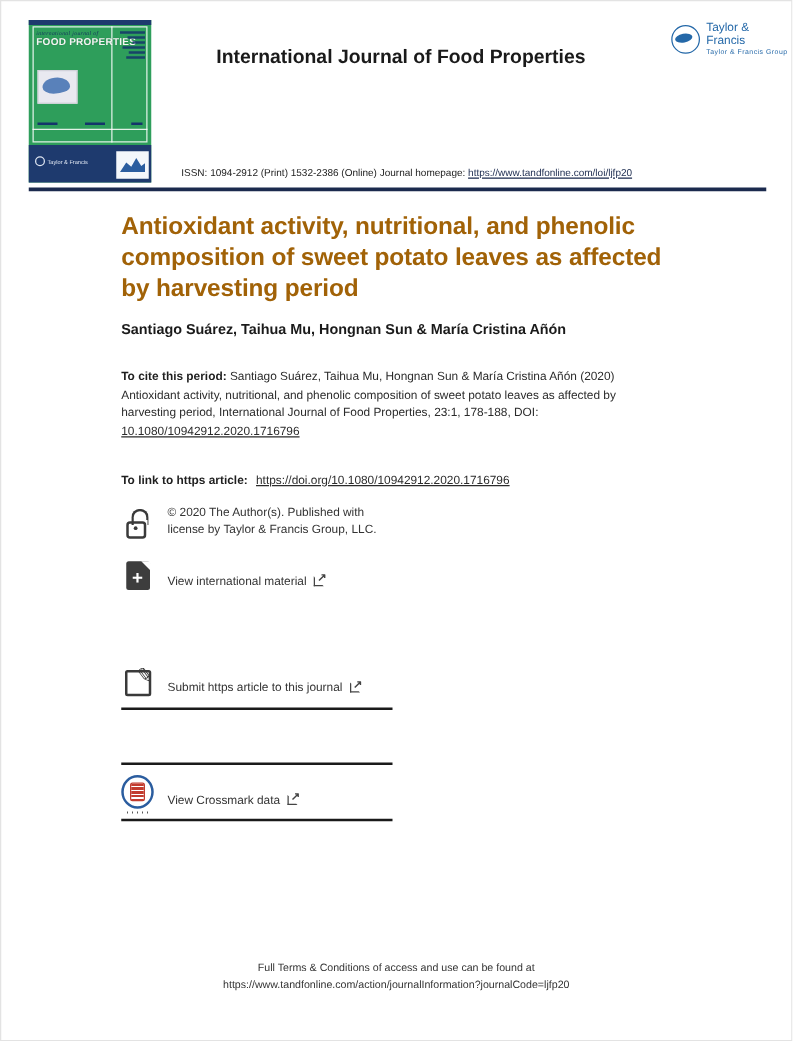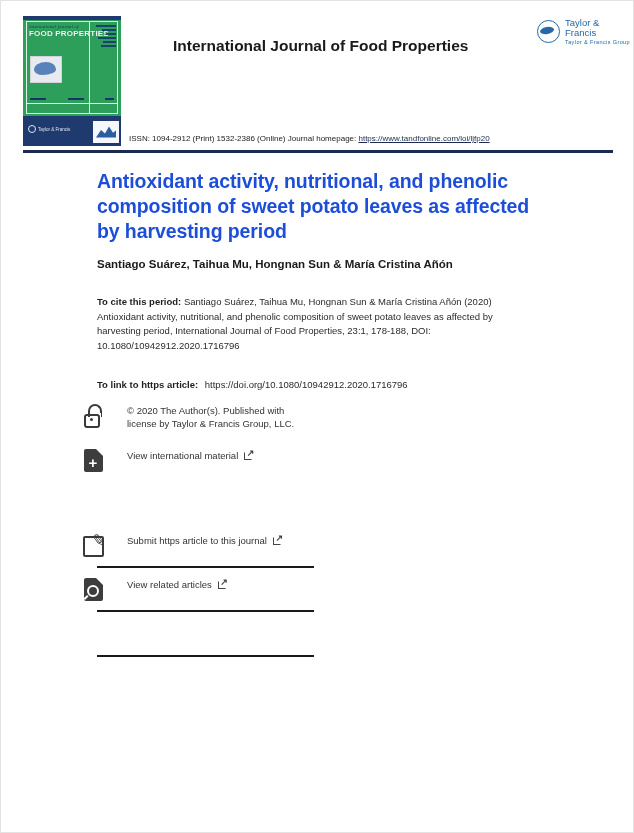--- a/index.html
+++ b/index.html
@@ -33,35 +33,35 @@
 
   
   .journal-title { position:absolute; left:128px; top:36px; font-size:15.5px; font-weight:bold; color:#1a1a1a;margin-left:44px; }
   .tf-logo { position:absolute; left:536px; top:17px; display:flex; align-items:center; gap:5px; }
   .tf-globe { width:21px; height:21px; border:1.5px solid #2468a8; border-radius:50%; position:relative; flex:0 0 auto; }
   .tf-globe::before { content:""; position:absolute; left:2px; top:6px; width:14px; height:7px; background:#2468a8; border-radius:50%; transform:rotate(-10deg); }
   .tf-text { color:#2468a8; line-height:1.1; }
   .tf-title { font-size:9.5px; }
   .tf-sub { font-size:5.5px; letter-spacing:.4px; }
 
-  .issn-line { position:absolute; left:128px; top:133px; font-size:8px; color:#222; }
+  .issn-line { position:absolute; left:144px; top:133px; font-size:8px; color:#222; }
   .issn-line .link { color:#1b2a4e; text-decoration:underline; }
   .header-rule { position:absolute; left:22px; top:149px; width:590px; height:2.5px; background:#1b2a4e; }
 
   
-  .article-title { position:absolute; left:96px; top:168px; width:452px; font-size:19.5px; line-height:1.27; font-weight:600; color:#1d4ed8; letter-spacing:-.1px; }
+  .article-title { position:absolute; left:96px; top:168px; width:452px; font-size:19.5px; line-height:1.27; font-weight:600; color:#a16207; letter-spacing:-.1px; }
   .authors { position:absolute; left:96px; top:257px; font-size:11.5px; font-weight:600; color:#1a1a1a; }
   .cite-block { position:absolute; left:96px; top:294px; width:428px; font-size:9.5px; line-height:1.55; color:#2b2b2b; }
   .cite-block b, .link-block b { font-weight:bold; color:#1f1f1f; }
-  .doi-link { color:#2b2b2b; }
+  .doi-link { color:#2b2b2b; text-decoration:underline; }
   .link-block { position:absolute; left:96px; top:378px; font-size:9.5px; color:#2b2b2b; }
   .link-block .doi-link { margin-left:4px;text-align:right; }
 
   
-  .action-row { position:absolute; left:79px; display:flex; align-items:flex-start; gap:21px; }
+  .action-row { position:absolute; left:96px; display:flex; align-items:flex-end; gap:11px; }
   .action-text { font-size:9.5px; color:#333; line-height:1.4; }
   .iconbox { width:26px; display:flex; justify-content:center; flex:0 0 auto; }
 
   .ext { display:inline-block; width:10px; height:9px; position:relative; margin-left:6px; vertical-align:-1px; }
   .ext::before { content:""; position:absolute; left:0; bottom:0; width:6px; height:6px; border:1.3px solid #444; border-top-color:transparent; border-right-color:transparent; }
   .ext::after { content:"\2197"; position:absolute; top:-4px; right:0; font-size:9px; font-weight:bold; color:#444; }
 
   
   .icon-oa { position:relative; width:18px; height:24px; }
   .icon-oa .body { position:absolute; left:0; bottom:0; width:12px; height:10px; border:2px solid #3a3a3a; border-radius:3px; }
@@ -203,30 +203,32 @@
       <span class="icon-submit">
           <span class="box"></span>
           <span class="pencil">✎</span>
         </span>
     </span>
     <span class="action-text"><span>Submit https article to this journal</span><span class="ext"></span></span>
   </div>
 
   <div class="sep" style="top:565px"></div>
 
-  <div class="action-row" style="top:577px">
-    <span class="iconbox">
-      <span class="icon-rel">
-          <span class="fold"></span>
-          <span class="lens"></span>
-          <span class="handle"></span>
-        </span>
-    </span>
-    <span class="action-text"><span>View related articles</span><span class="ext"></span></span>
-  </div>
 
   <div class="sep" style="top:609px"></div>
 
+  <div class="action-row" style="top:619px">
+    <span class="iconbox">
+      <span class="icon-cm">
+          <span class="mark"></span>
+        </span>
+    </span>
+    <span class="action-text"><span>View Crossmark data</span><span class="ext"></span></span>
+  </div>
 
   <div class="sep" style="top:654px"></div>
 
+  <div class="footer">
+    <div>Full Terms &amp; Conditions of access and use can be found at</div>
+    <div>https://www.tandfonline.com/action/journalInformation?journalCode=ljfp20</div>
+  </div>
 
 </div>
 
 </body></html>

